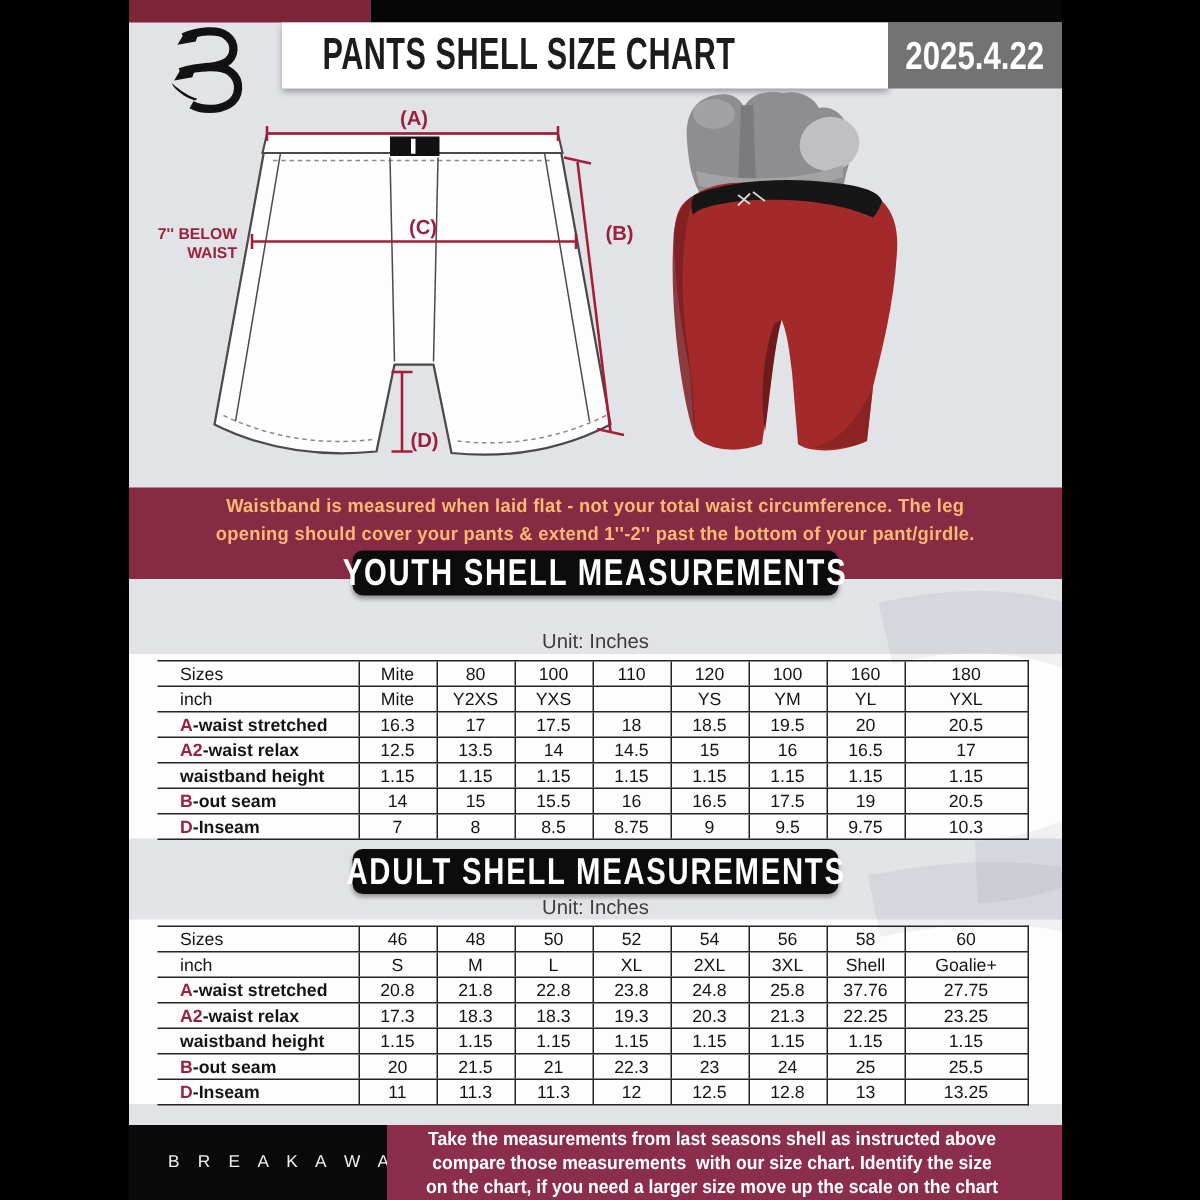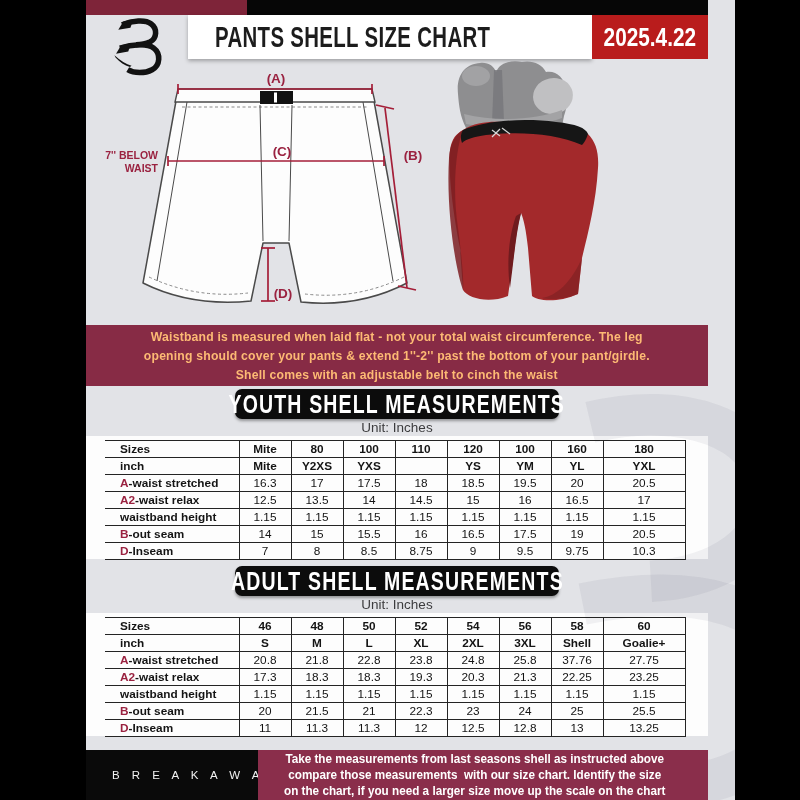--- a/index.html
+++ b/index.html
@@ -1,27 +1,27 @@
 <!DOCTYPE html>
 <html><head>
 <meta charset="utf-8">
 <style>
   html,body{margin:0;padding:0;background:#000;}
   .stage{position:relative;width:800px;height:800px;background:#000;overflow:hidden;
          font-family:"Liberation Sans",sans-serif;}
-  .doc{position:absolute;left:86px;top:0;width:622px;height:800px;background:#e2e3e7;overflow:hidden;padding-left:27px;}
+  .doc{position:absolute;left:86px;top:0;width:622px;height:800px;background:#e2e3e7;overflow:hidden;}
 
   
   .strip-maroon{position:absolute;left:0;top:0;width:161px;height:15px;background:#7e2439;}
   .strip-black{position:absolute;left:161px;top:0;width:461px;height:15px;background:#060606;}
   .title-bar{position:absolute;left:102px;top:15px;width:404px;height:44px;background:#fff;
              box-shadow:0 2px 4px rgba(0,0,0,.3);display:flex;align-items:center;}
   .title-text{font-size:30px;font-weight:bold;color:#1c1c1c;white-space:nowrap;
               transform:scaleX(.68);transform-origin:left center;margin-left:27px;letter-spacing:.5px;}
-  .date-box{position:absolute;left:506px;top:15px;width:116px;height:44px;background:#b91c1c;
+  .date-box{position:absolute;left:506px;top:15px;width:116px;height:44px;background:#737373;
             display:flex;align-items:center;justify-content:center;}
   .date-text{font-size:26px;font-weight:bold;color:#fff;white-space:nowrap;transform:scaleX(.8);}
   .logo-header{position:absolute;left:20px;top:16px;color:#121212;}
 
   
   .diagram{position:absolute;left:0;top:55px;}
   .photo{position:absolute;left:350px;top:58px;}
   .photo-note{position:absolute;left:508px;top:90px;width:124px;color:#9a2240;font-size:9.8px;
               font-weight:bold;line-height:11.4px;white-space:pre-line;letter-spacing:.1px;}
 
@@ -29,42 +29,42 @@
   .info-banner{position:absolute;left:0;top:325px;width:622px;height:61px;background:#872b45;
                color:#fdba74;text-align:center;}
   .info-banner .t{display:inline-block;margin-top:3px;font-size:12.6px;font-weight:bold;
                   line-height:19.2px;white-space:pre-line;transform:scaleX(.97);letter-spacing:.2px;}
 
   
   .sec-banner{position:absolute;left:149px;width:324px;height:30px;background:#0c0c0c;border-radius:7px;
               display:flex;align-items:center;justify-content:center;box-shadow:0 2px 3px rgba(0,0,0,.35);}
   .sec-banner .t{font-size:25px;font-weight:bold;color:#fff;white-space:nowrap;
                  transform:scaleX(.78);letter-spacing:1.5px;}
-  .banner-youth{top:389px;}
+  .banner-youth{top:367px;}
   .banner-adult{top:566px;}
   .unit{position:absolute;left:0;width:622px;text-align:center;font-size:13.5px;color:#3c3c3e;}
   .unit-youth{top:420px;}
   .unit-adult{top:597px;}
 
   
   .band{position:absolute;left:0;width:622px;height:123px;background:#fdfdfd;}
   .band-youth{top:436px;}
   .band-adult{top:613px;}
   .watermark{position:absolute;left:390px;top:392px;}
 
   
   .size-table{position:absolute;left:19px;width:580px;border-collapse:collapse;table-layout:fixed;}
   .table-youth{top:440px;}
   .table-adult{top:617px;}
   .size-table td{font-size:11.8px;color:#141414;text-align:center;height:14px;line-height:14px;
                  padding:1px 0;border-top:1.5px solid #242424;border-bottom:1.5px solid #242424;
                  border-left:1.1px solid #242424;white-space:nowrap;overflow:hidden;}
   .size-table td:first-child{border-left:none;text-align:left;padding-left:15px;font-weight:bold;}
   .size-table td:last-child{border-right:1.3px solid #242424;}
-  .size-table tr.hd td{font-weight:bold;margin-top:36px;}
+  .size-table tr.hd td{font-weight:normal;margin-top:36px;}
   .size-table .pfx{color:#9a2240;}
 
   
   .footer-black{position:absolute;left:0;top:750px;width:172px;height:50px;background:#0a0a0a;
                 display:flex;align-items:center;padding-left:16px;gap:10px;box-sizing:border-box;}
   .brand{color:#f2f2f2;font-size:11.5px;letter-spacing:4.5px;white-space:nowrap;}
   .footer-maroon{position:absolute;left:172px;top:750px;width:450px;height:50px;background:#8a2e4b;
                  color:#fff;box-sizing:border-box;padding:2px 0 0 12px;text-align:center;}
   .footer-maroon .t{display:inline-block;font-size:12.6px;font-weight:bold;line-height:15.8px;
                     white-space:pre;transform:scaleX(.93);transform-origin:left top;}

